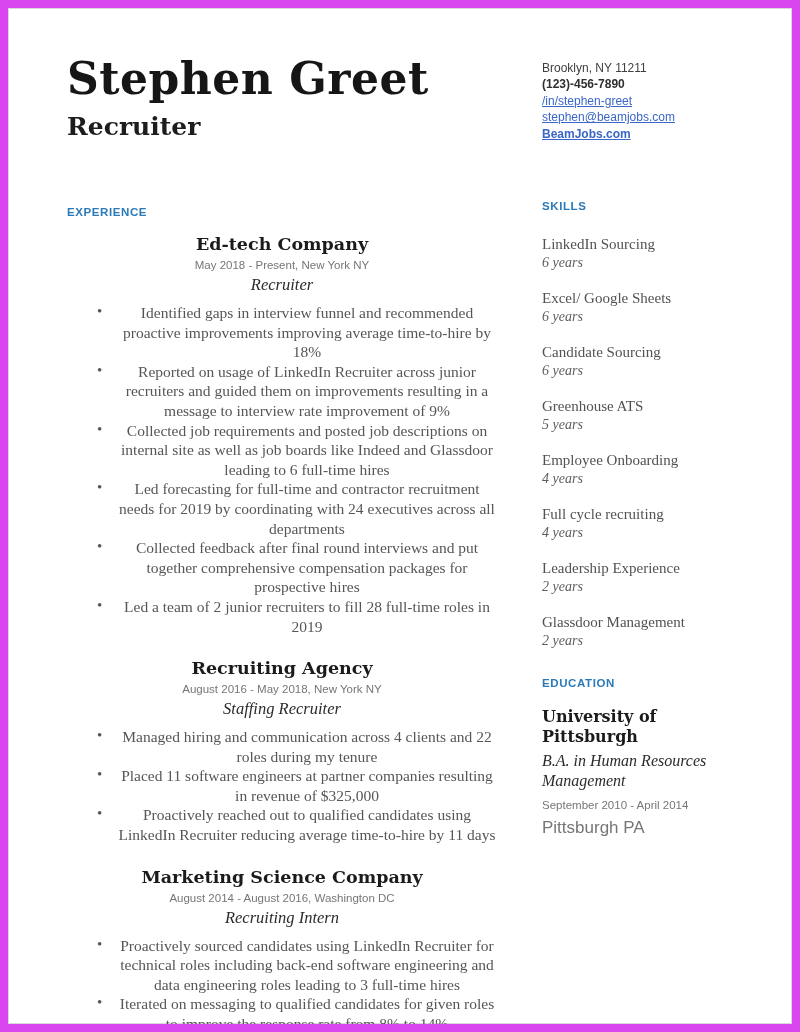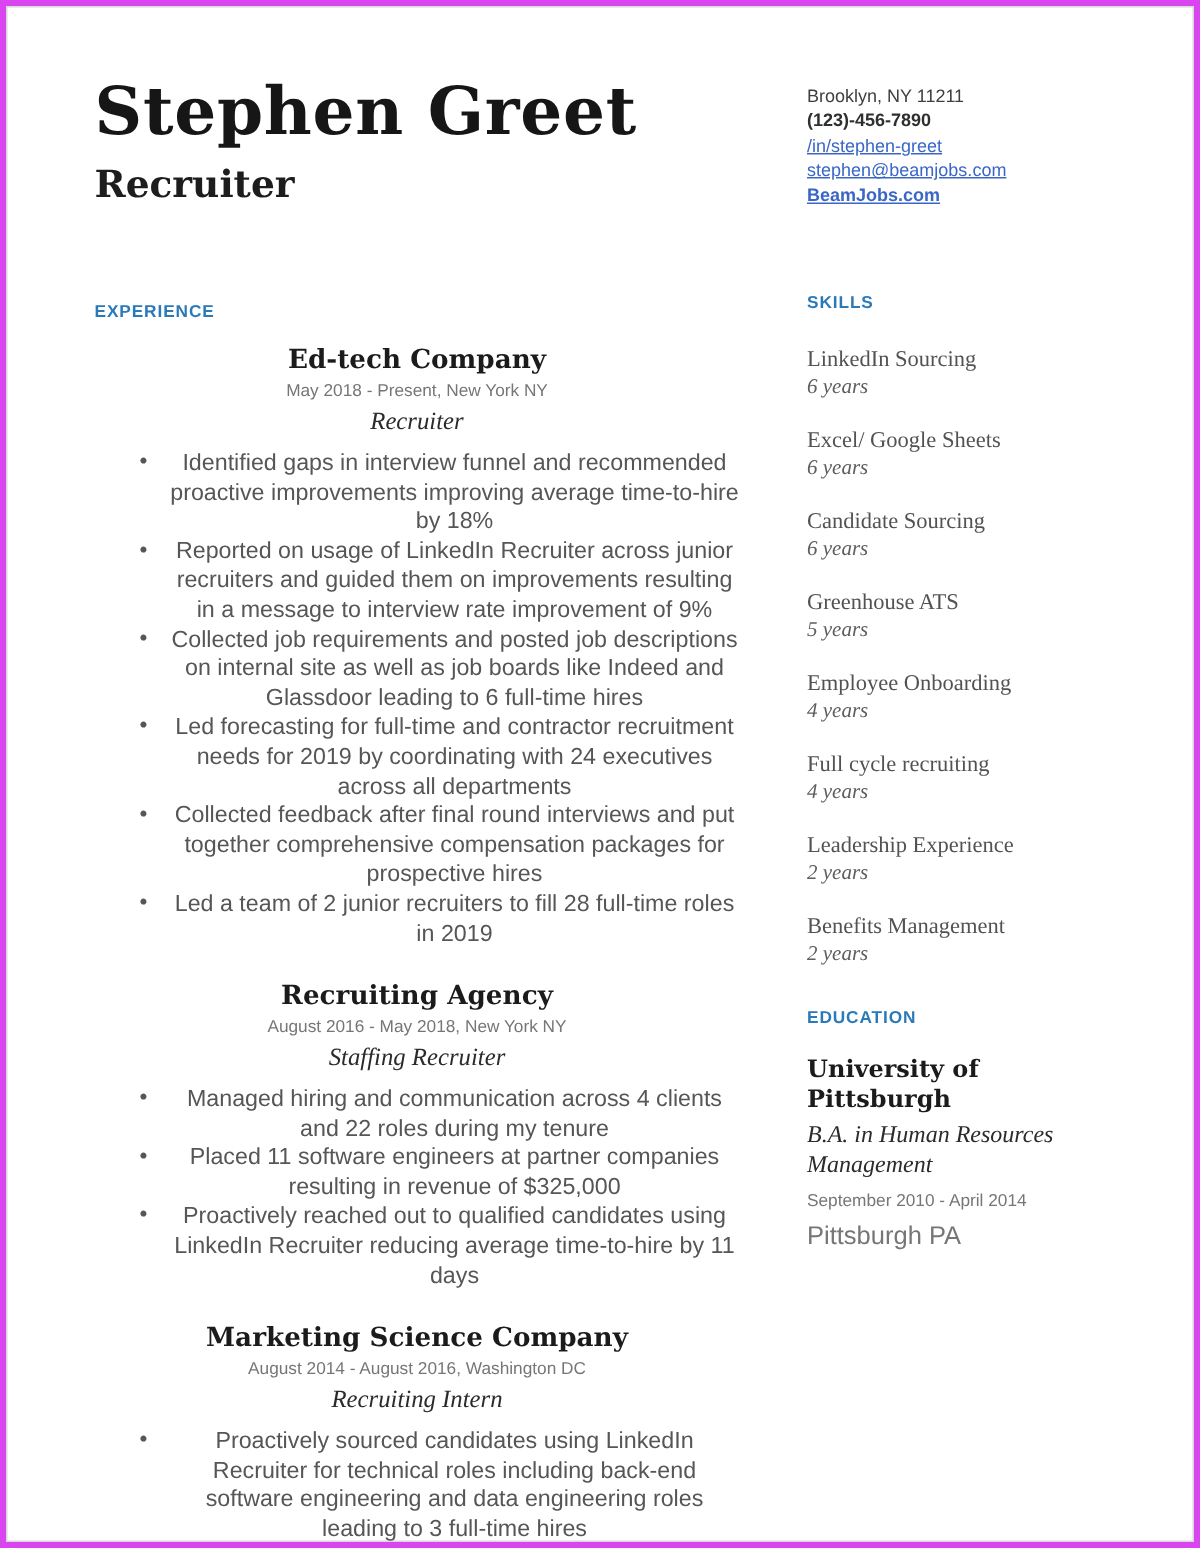--- a/index.html
+++ b/index.html
@@ -1,21 +1,21 @@
 <!DOCTYPE html>
 <html><head>
 <meta charset="utf-8">
 <style>
   * { margin: 0; padding: 0; box-sizing: border-box; }
   html, body { background: #000; }
   body { width: 800px; height: 1032px; font-family: "Liberation Sans", sans-serif; }
   .page {
     width: 800px; height: 1032px;
     background: #fff;
-    border: 4px solid #d946ef;
+    border: 8px solid #d946ef;
     box-shadow: inset 0 0 0 1px #d8d8d8;
     overflow: hidden;
   }
   .content {
     display: flex;
     padding: 40px 40px 0 59px;
   }
   .col-left { width: 430px; margin-right: 45px; flex: none; }
   .col-right { width: 208px; flex: none; }
 
@@ -67,21 +67,21 @@
   .job-role {
     font-family: "Liberation Serif", serif;
     font-style: italic;
     font-size: 16.5px;
     color: #2b2b2b;
     margin-top: 4px;
   }
   .bullets { margin-top: 8px; }
   .bullet {
     position: relative;
-    font-family: Liberation Sans, sans-serif;
+    font-family: Liberation Serif, serif;
     font-size: 15.5px;
     line-height: 19.6px;
     color: #565656;
     padding-left: 50px;
   }
   .bullet::before {
     content: "\2022";
     position: absolute;
     left: 30px;
     top: -1px;
@@ -216,21 +216,21 @@
         </div>
         <div class="skill-item">
           <div class="skill-name">Full cycle recruiting</div>
           <div class="skill-years">4 years</div>
         </div>
         <div class="skill-item">
           <div class="skill-name">Leadership Experience</div>
           <div class="skill-years">2 years</div>
         </div>
         <div class="skill-item">
-          <div class="skill-name">Benefits Management</div>
+          <div class="skill-name">Glassdoor Management</div>
           <div class="skill-years">2 years</div>
         </div>
       </div>
 
       <div class="education-section">
         <div class="section-heading">EDUCATION</div>
         <div class="edu-school">University of Pittsburgh</div>
         <div class="edu-degree">B.A. in Human Resources Management</div>
         <div class="edu-dates">September 2010 - April 2014</div>
         <div class="edu-location">Pittsburgh PA</div>

